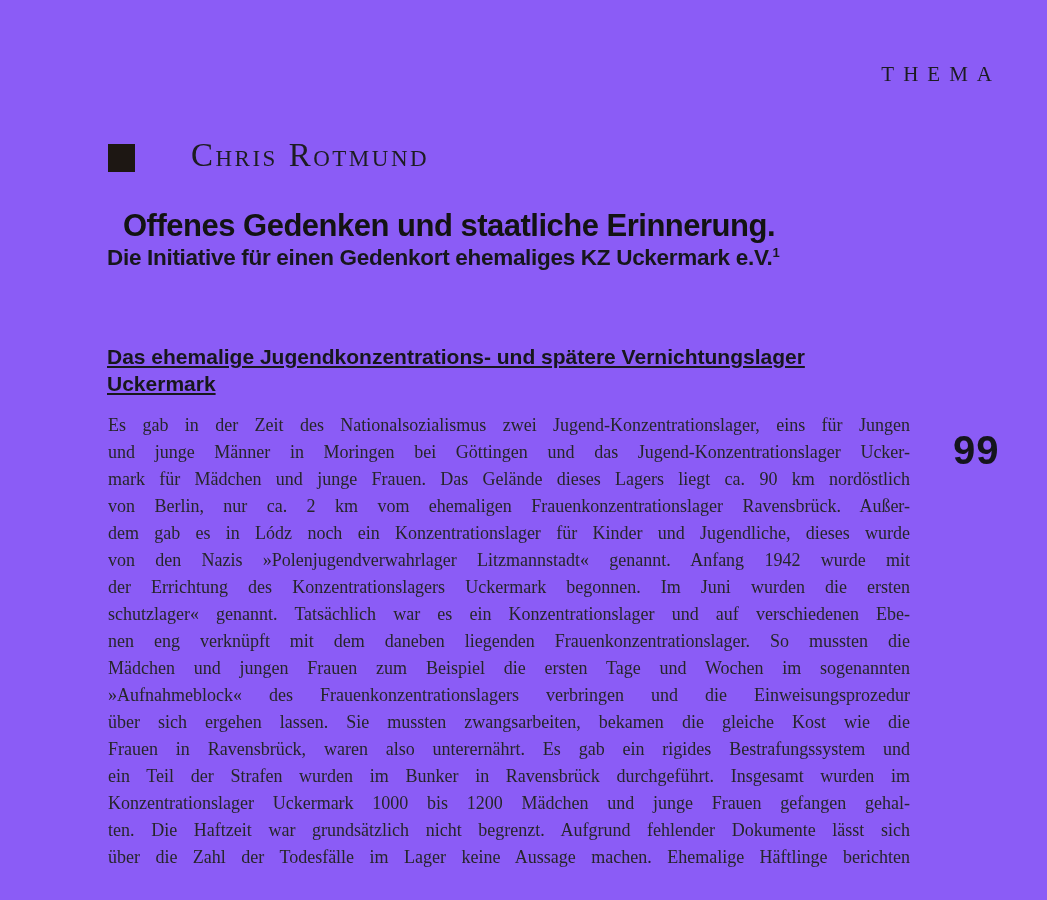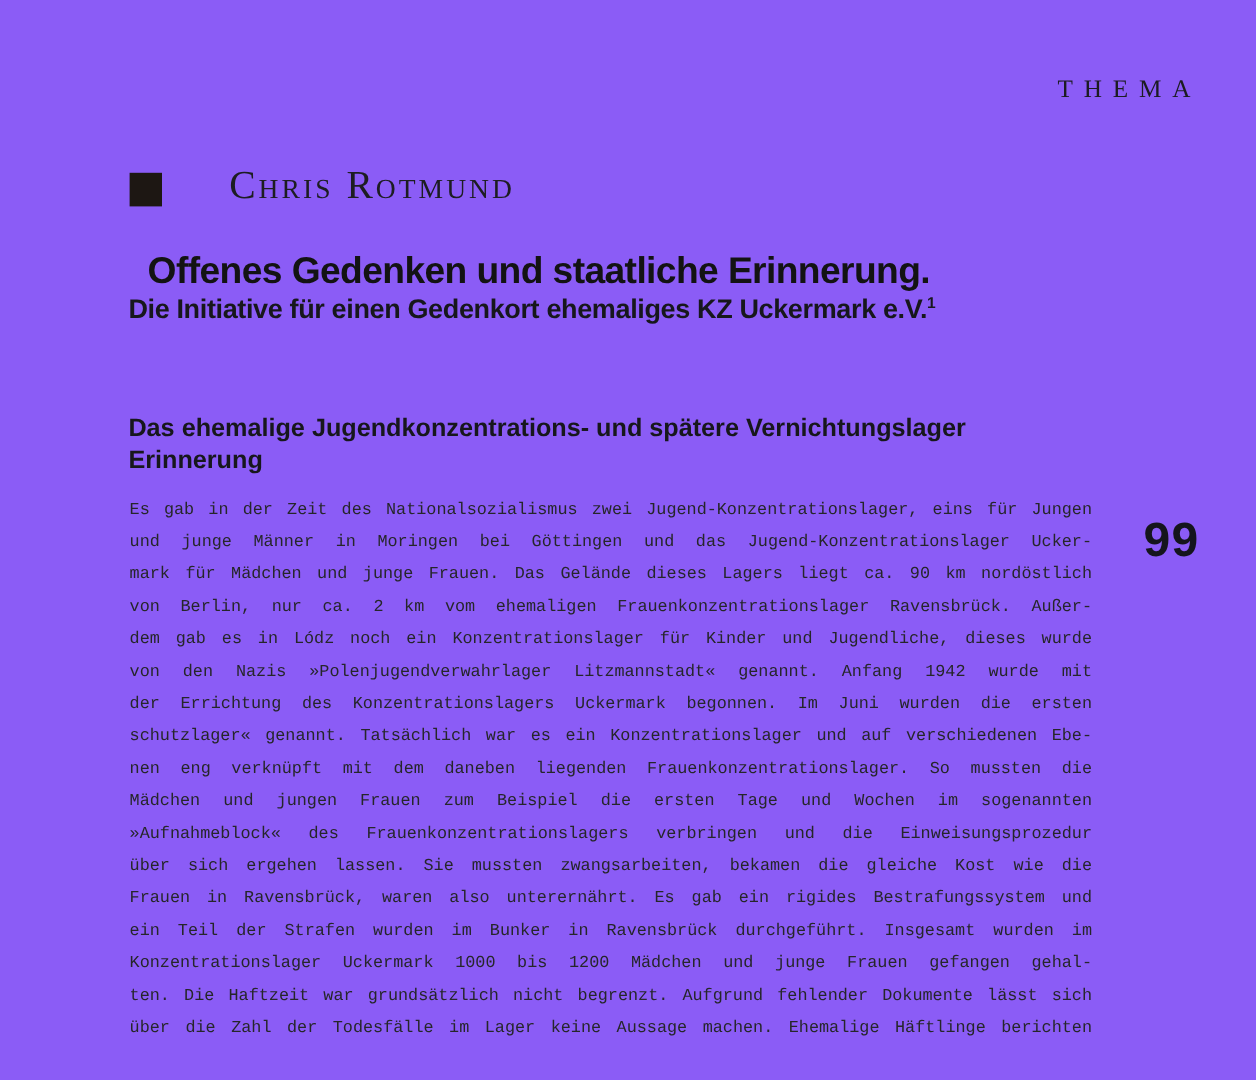--- a/index.html
+++ b/index.html
@@ -85,22 +85,22 @@
     font-size: 21px;
     line-height: 27px;
     color: #17171c;
   }
 
   .body-text {
     position: absolute;
     left: 108px;
     top: 412px;
     width: 802px;
-    font-family: Liberation Mono, monospace;
-    font-size: 14px;
+    font-family: Liberation Serif, serif;
+    font-size: 18px;
     line-height: 27px;
     color: #26262a;
   }
   .body-line {
     text-align: justify;
     text-align-last: justify;
     white-space: nowrap;
     height: 27px;
     overflow: hidden;
   }
@@ -125,23 +125,23 @@
 
   <div class="author-row">
     <div class="author-square"></div>
     <div class="author-name">Chris Rotmund</div>
   </div>
 
   <h1 class="article-title" style="margin:16px;">Offenes Gedenken und staatliche Erinnerung.</h1>
 
   <h2 class="article-subtitle" style="margin:0;"><span>Die Initiative für einen Gedenkort ehemaliges KZ Uckermark e.V.</span><sup>1</sup></h2>
 
-  <h3 class="section-heading" style="margin:0;">
+  <h3 class="section-heading" style="margin:0;text-decoration:underline;">
     <div>Das ehemalige Jugendkonzentrations- und spätere Vernichtungslager</div>
-    <div>Erinnerung</div>
+    <div>Uckermark</div>
   </h3>
 
   <div class="body-text">
       <div class="body-line">Es gab in der Zeit des Nationalsozialismus zwei Jugend-Konzentrationslager, eins für Jungen</div>
       <div class="body-line">und junge Männer in Moringen bei Göttingen und das Jugend-Konzentrationslager Ucker-</div>
       <div class="body-line">mark für Mädchen und junge Frauen. Das Gelände dieses Lagers liegt ca. 90 km nordöstlich</div>
       <div class="body-line">von Berlin, nur ca. 2 km vom ehemaligen Frauenkonzentrationslager Ravensbrück. Außer-</div>
       <div class="body-line">dem gab es in Lódz noch ein Konzentrationslager für Kinder und Jugendliche, dieses wurde</div>
       <div class="body-line">von den Nazis »Polenjugendverwahrlager Litzmannstadt« genannt. Anfang 1942 wurde mit</div>
       <div class="body-line">der Errichtung des Konzentrationslagers Uckermark begonnen. Im Juni wurden die ersten</div>

